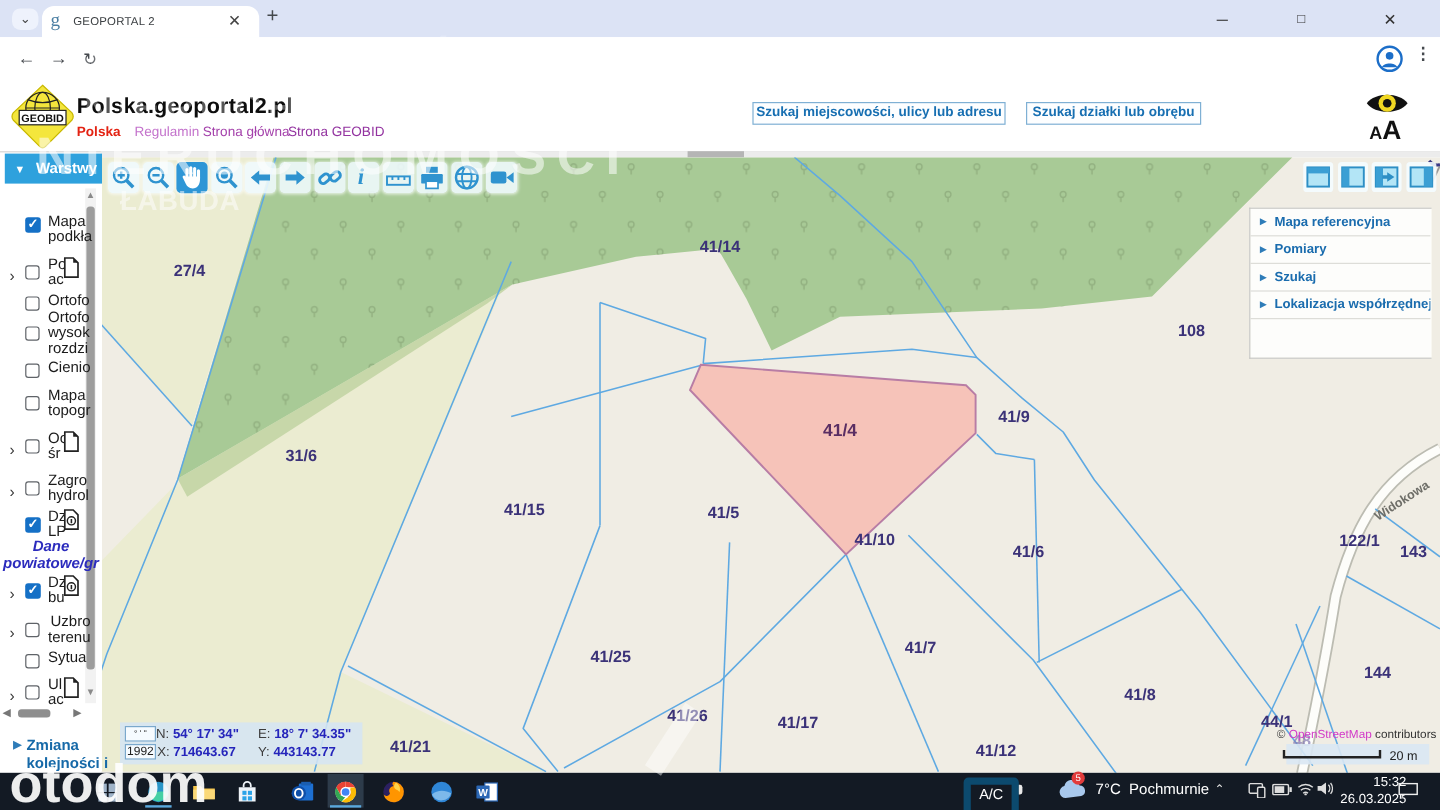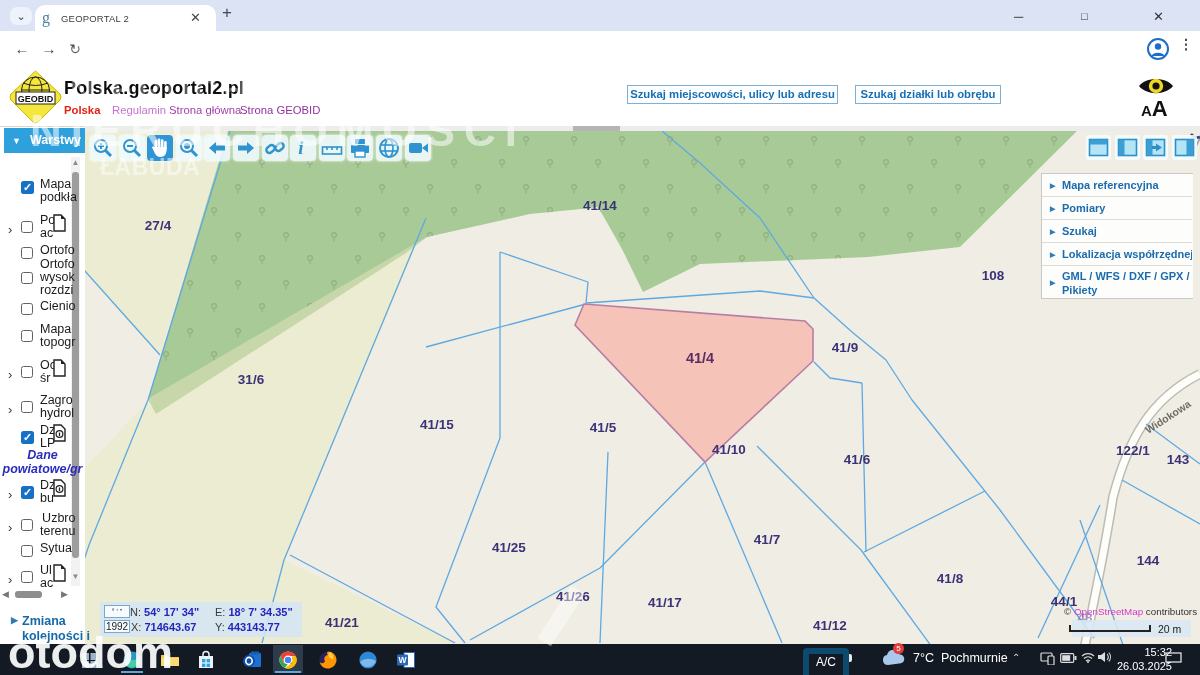--- a/index.html
+++ b/index.html
@@ -285,24 +285,20 @@
       <span style="position:absolute;left:20px;">Mapa referencyjna</span>
     </div>
   <div class="abs mitem" style="top:46px;height:23px;line-height:23px;">
       <span class="mtri" style="position:absolute;left:8px;">▶</span>
       <span style="position:absolute;left:20px;">Szukaj</span>
     </div>
   <div class="abs mitem" style="top:69px;height:23px;line-height:23px;">
       <span class="mtri" style="position:absolute;left:8px;">▶</span>
       <span style="position:absolute;left:20px;">Lokalizacja współrzędnej</span>
     </div>
-  <div class="abs mitem" style="top:92px;height:34px;border-bottom:none;line-height:13.5px;">
-      <span class="mtri" style="position:absolute;left:8px;top:10px;">▶</span>
-      <span style="position:absolute;left:20px;top:4px;">GML / WFS / DXF / GPX /<br>Pikiety</span>
-    </div>
 </div>
 
 <div class="abs" id="statbox">
   <div class="abs statbx" style="top:3px;font-size:7px;line-height:11px;">° ' "</div>
   <div class="abs statbx" style="top:18px;font-size:10px;line-height:12px;">1992</div>
   <div class="abs" style="left:30px;top:4px;">N: <span class="statv">54° 17' 34"</span></div>
   <div class="abs" style="left:115px;top:4px;">E: <span class="statv">18° 7' 34.35"</span></div>
   <div class="abs" style="left:31px;top:19px;">X: <span class="statv">714643.67</span></div>
   <div class="abs" style="left:115px;top:19px;">Y: <span class="statv">443143.77</span></div>
 </div>

